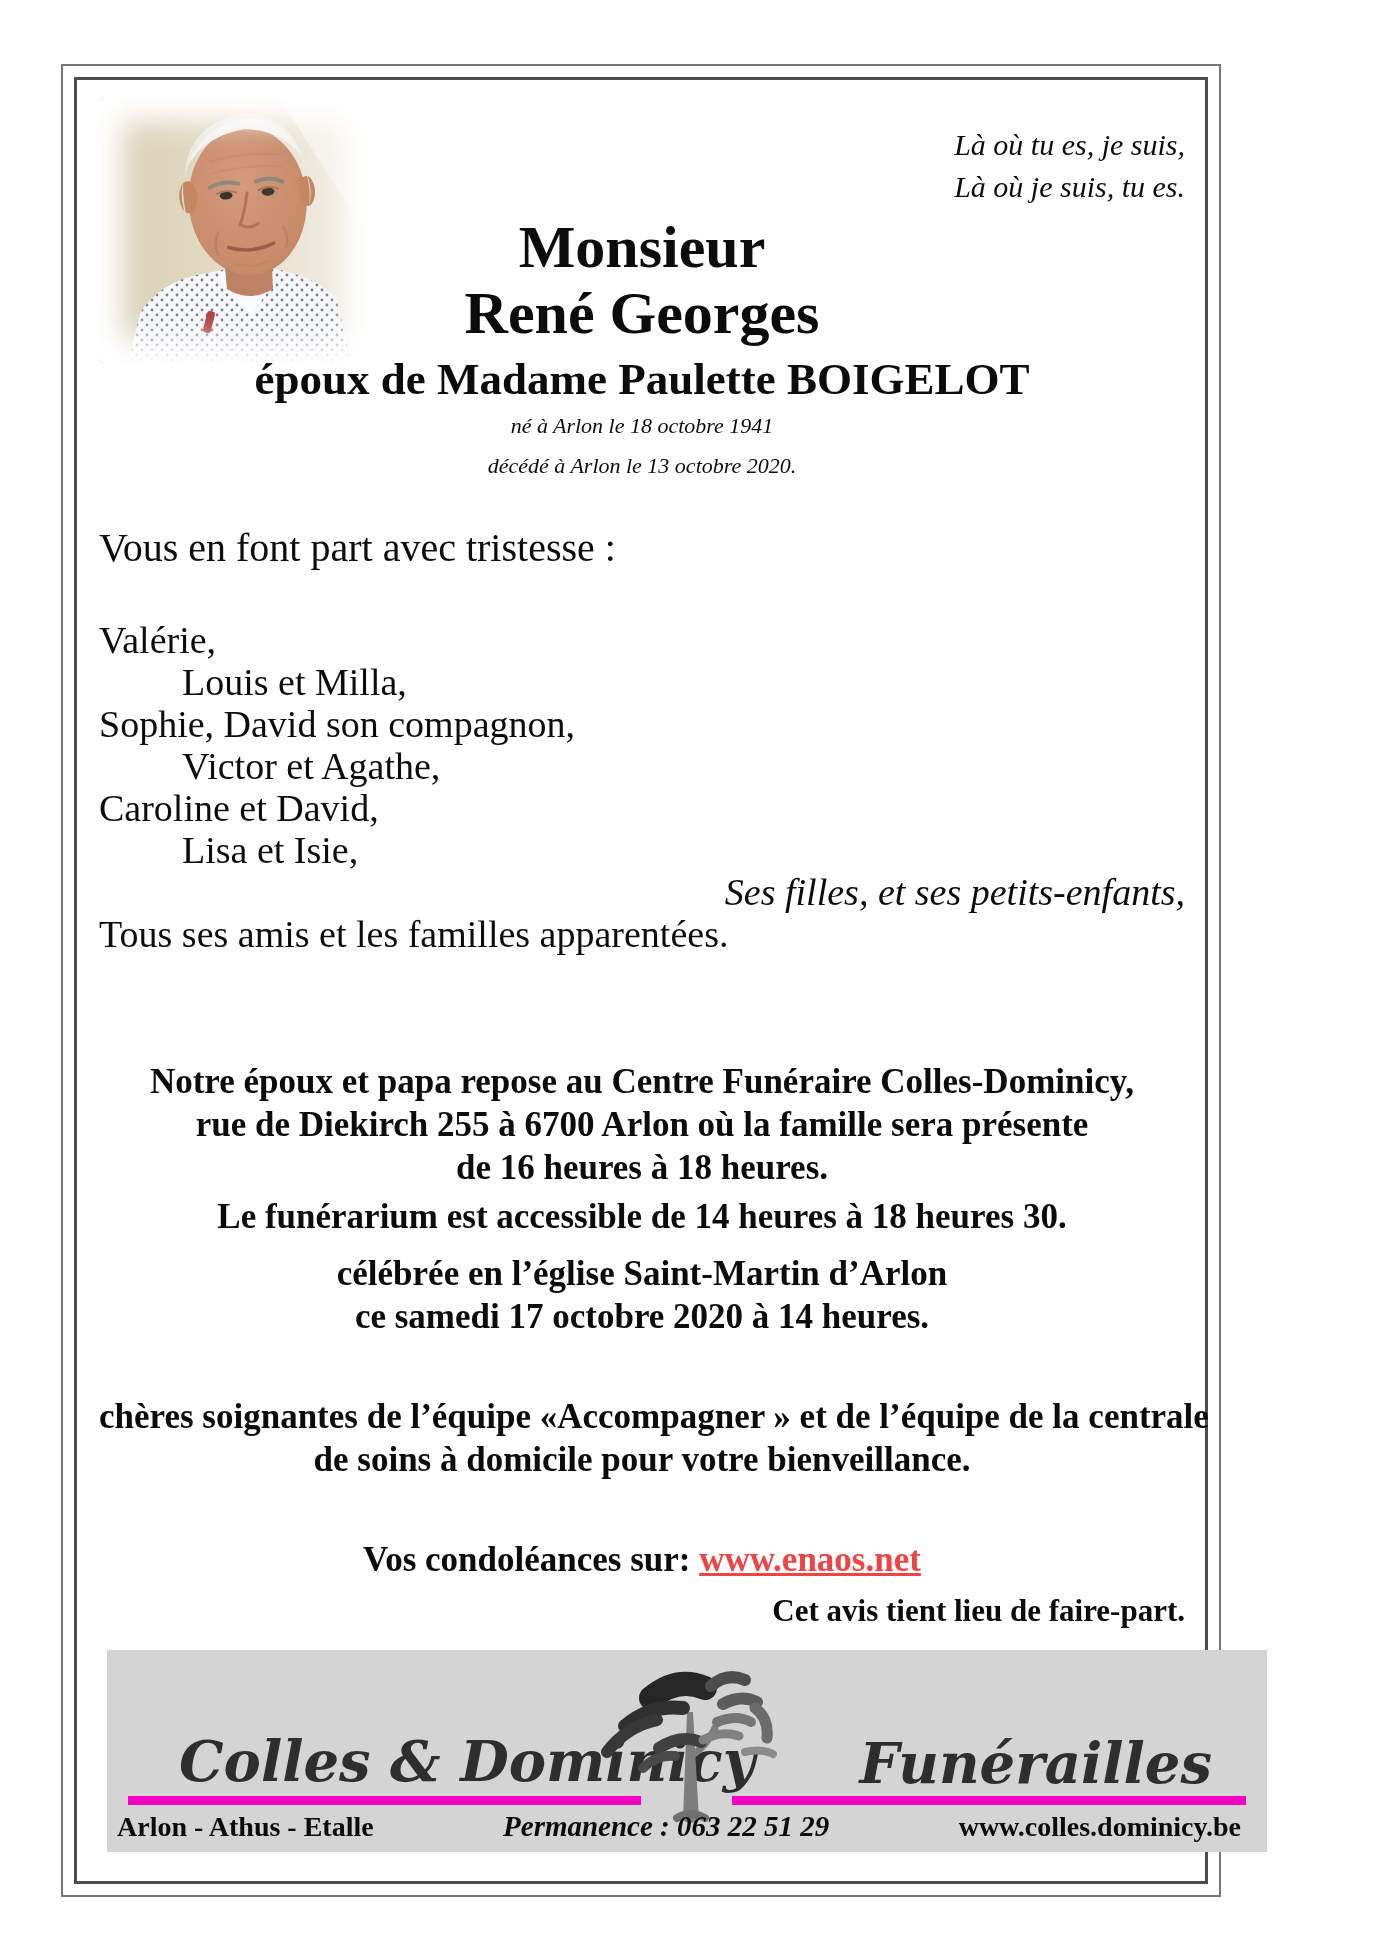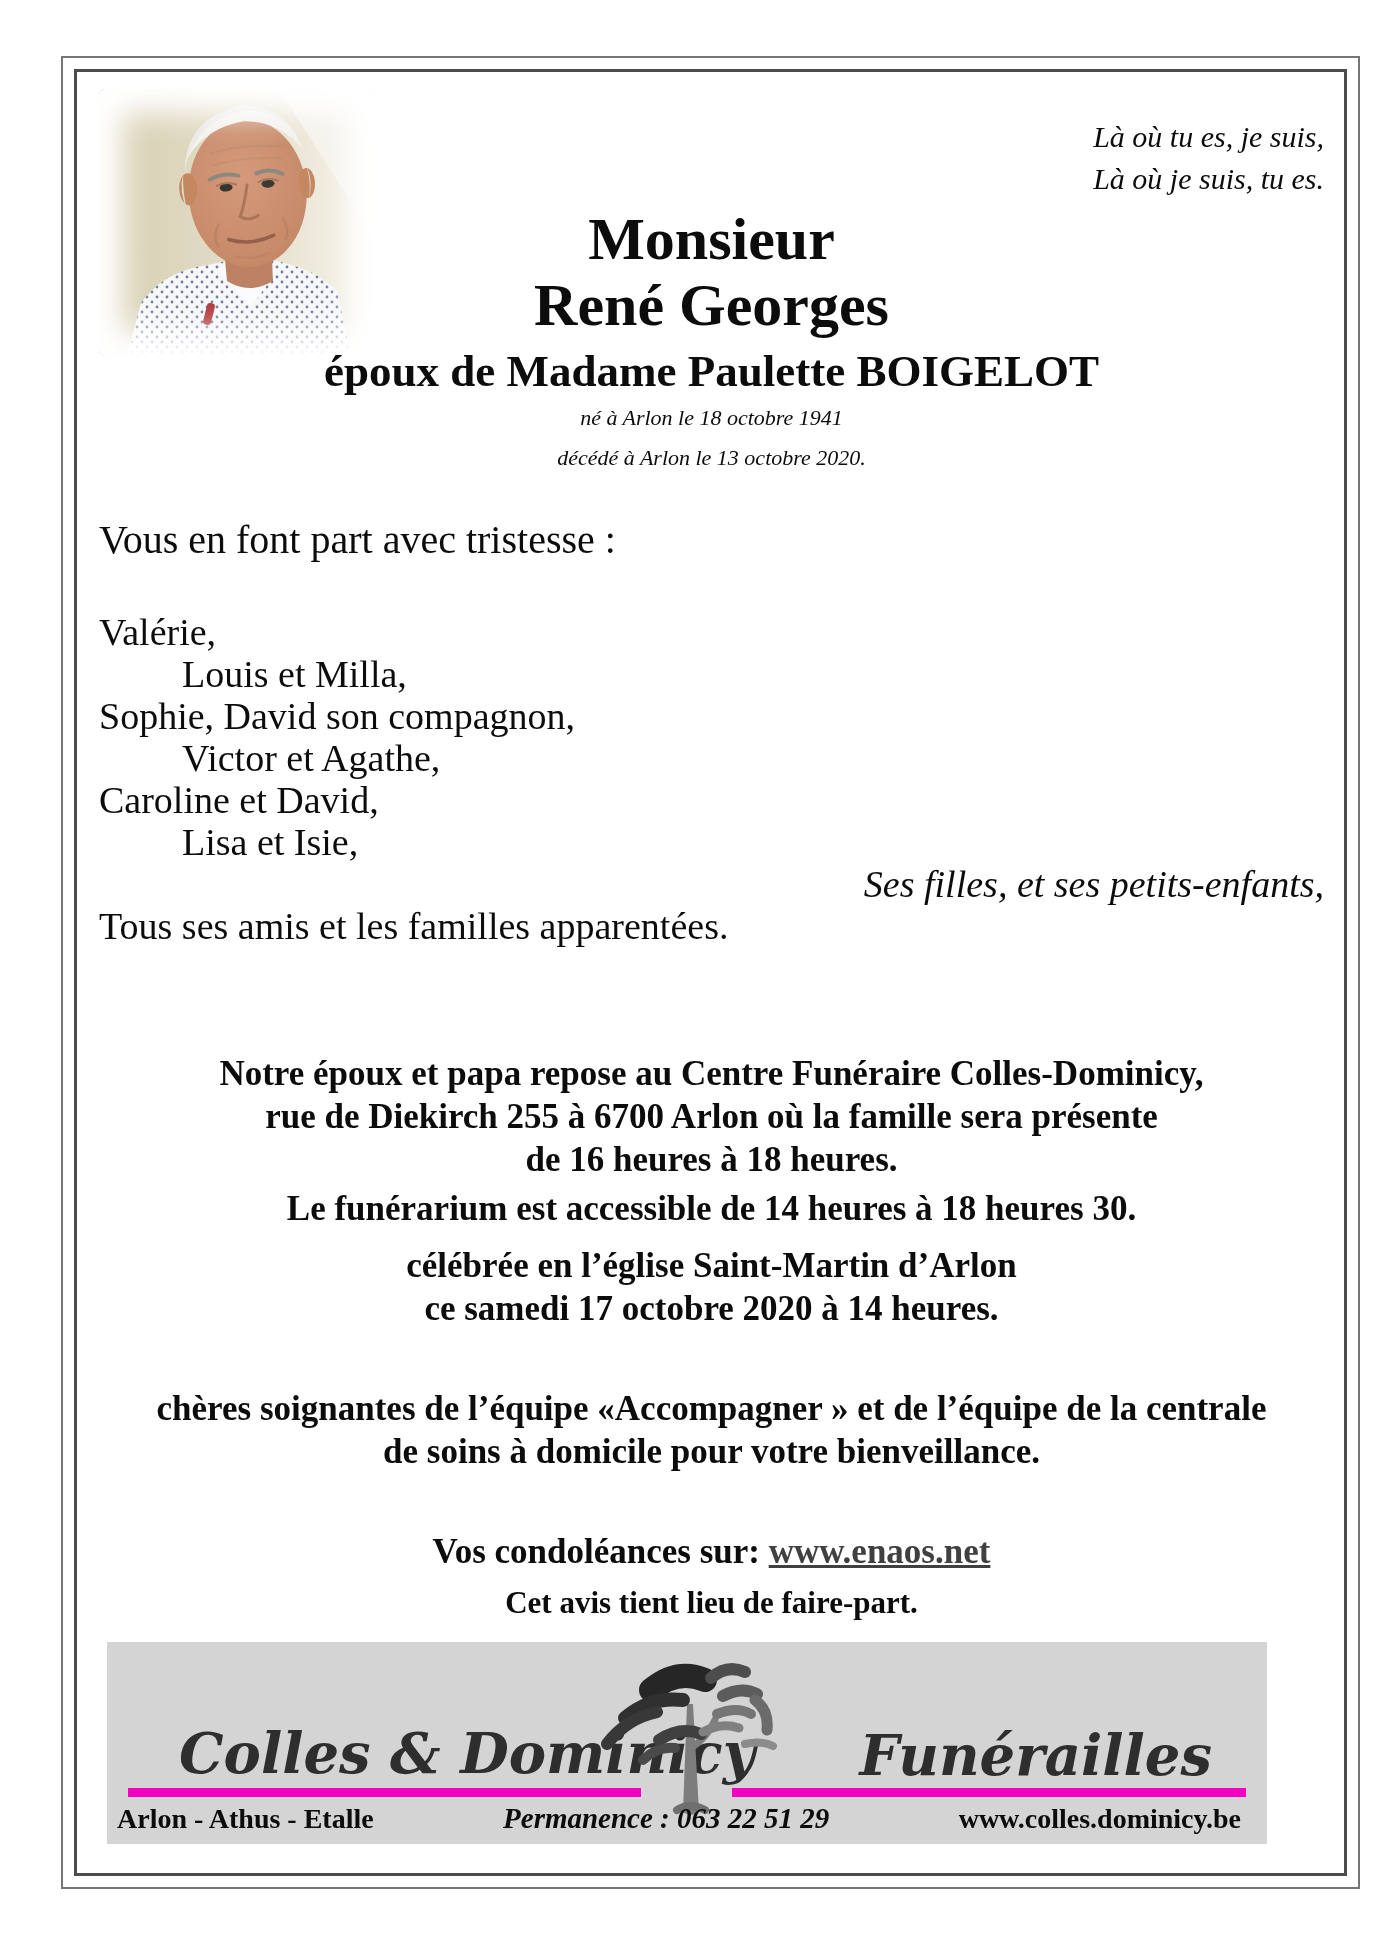--- a/index.html
+++ b/index.html
@@ -2,21 +2,21 @@
 <html><head>
 <meta charset="utf-8">
 <style>
   * { margin:0; padding:0; box-sizing:border-box; }
   html,body { background:#ffffff; }
   body { width:1378px; height:1949px; position:relative; font-family:"Liberation Serif", serif; color:#0c0c0c; }
 
   .page { position:absolute; inset:0; background:#fff; overflow:hidden; }
 
   
-  .frame-outer { position:absolute; left:61px; top:56px; width:1299px; height:1833px; border:2px solid #767676; }
+  .frame-outer { position:absolute; left:61px; top:64px; width:1160px; height:1833px; border:2px solid #767676; }
   .frame-inner { position:absolute; inset:11px; border:3px solid #4c4c4c; }
   .content { position:absolute; inset:0; }
 
   
   .photo { position:absolute; left:22px; top:17px; width:275px; height:267px; border-radius:6px; overflow:hidden; }
   .photo svg { display:block; width:100%; height:100%; }
   .photo::after { content:""; position:absolute; inset:0; box-shadow: inset 0 0 30px 24px #ffffff; border-radius:6px; }
 
   
   .quote { position:absolute; top:44px; left:400px; right:20px; text-align:right;
@@ -36,23 +36,23 @@
   .fam-note { position:absolute; right:0; top:0; font-style:italic; }
   .relation-row { text-align:right; font-style:italic; white-space:nowrap; }
 
   .bold-para { position:absolute; left:22px; right:20px; text-align:center;
                font-weight:bold; font-size:35px; line-height:43px; white-space:nowrap; }
   .p-repose { top:980px; }
   .p-funerarium { top:1115px; }
   .p-liturgie { top:1172px; }
   .p-merci { top:1315px; }
   .p-condoleances { top:1458px; }
-  .p-notice { top:1509px; font-size:31px; }
-
-  a.enaos { color:#404040; text-decoration:underline; font-weight:bold; cursor:pointer; }
+  .p-notice { top:1509px; font-size:31px;text-align:right; }
+
+  a.enaos { color:#ef4444; text-decoration:underline; font-weight:bold; cursor:pointer; }
 
   
   .banner { position:absolute; left:30px; top:1570px; width:1160px; height:202px; background:#d4d4d4; }
   .script { position:absolute; font-family:"DejaVu Serif", serif; font-style:italic; font-weight:bold;
             font-size:56px; color:#2e2e2e; white-space:nowrap; }
   .script-company { left:72px; top:78px; }
   .script-type { right:55px; top:80px; }
   .bar { position:absolute; top:146px; height:9px; background:#f402c4; }
   .bar-left { left:21px; width:513px; }
   .bar-right { left:625px; width:514px; }

